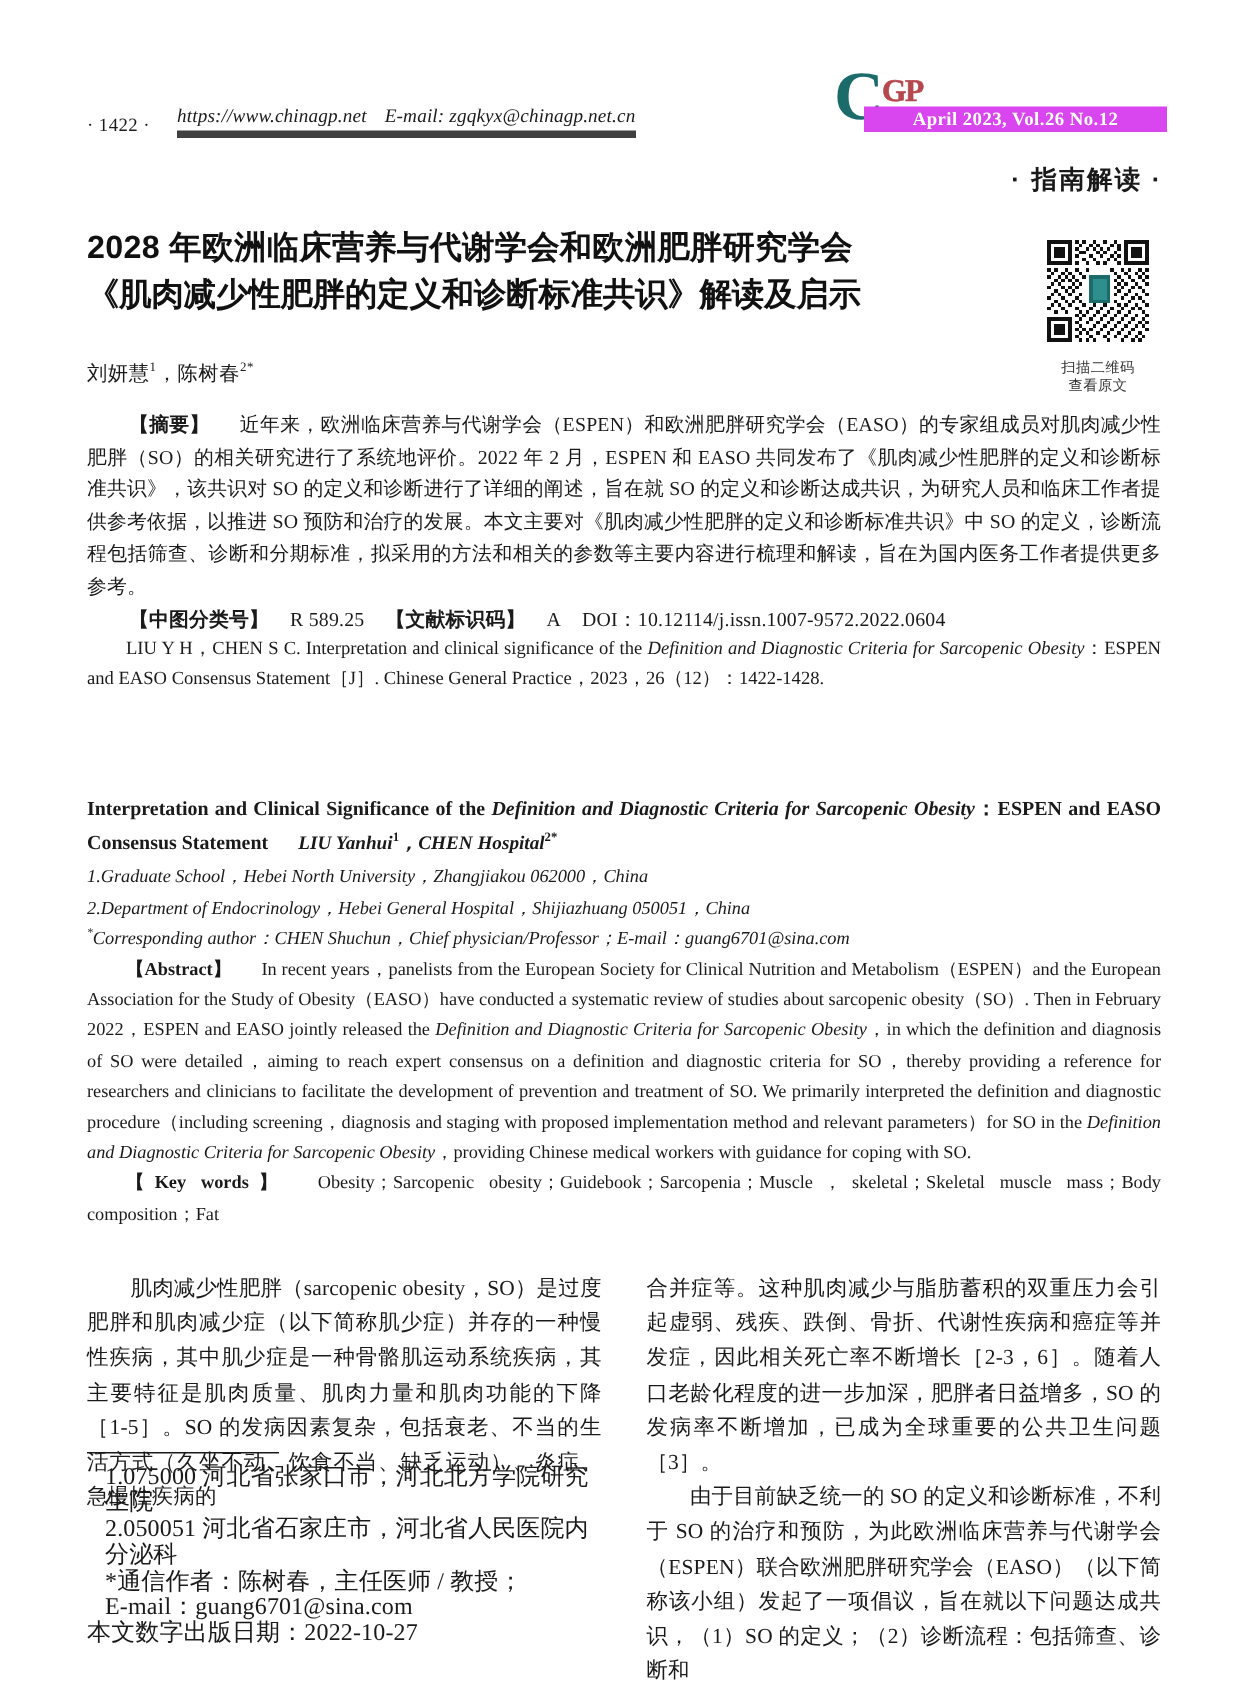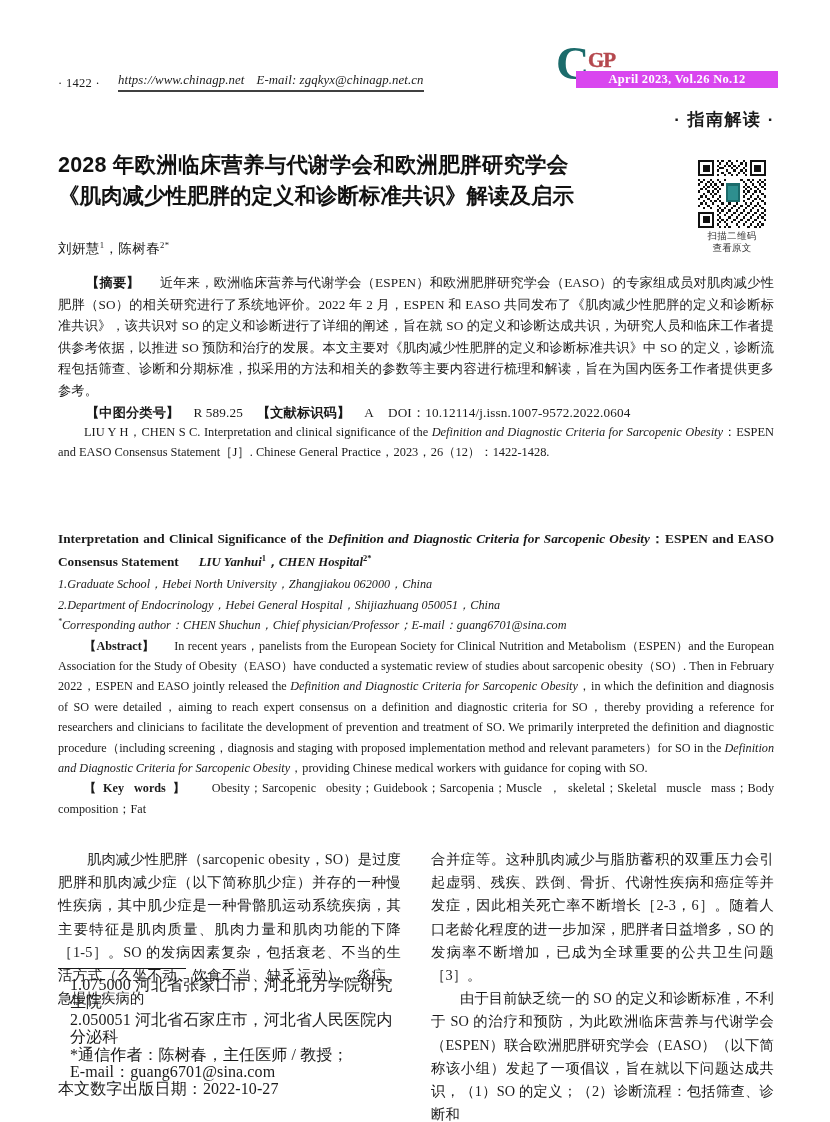--- a/index.html
+++ b/index.html
@@ -38,21 +38,21 @@
     font-size: 12.5px;
     letter-spacing: 0.3px;
     white-space: nowrap;
     padding-bottom: 1px;
   }
   .head-links {
     margin-left: 18px;
     font-family: "Liberation Serif", serif;
     font-style: italic;
     font-size: 12.8px;
-    border-bottom: 2px solid #404040;
+    border-bottom: 5px solid #404040;
     padding-bottom: 2px;
     white-space: nowrap;
     letter-spacing: 0.1px;
   }
   .head-links .sep { display:inline-block; width: 12px; }
 
   
   .masthead {
     position: absolute;
     right: 52px;
@@ -150,21 +150,21 @@
   }
   .qr-img {
     width: 68px;
     height: 68px;
     margin: 0 auto;
     position: relative;
     background: #ffffff;
   }
   .qr-img svg { display:block; }
   .qr-caption {
-    margin-top: 2px;
+    margin-top: 12px;
     font-family: "Liberation Sans", sans-serif;
     font-size: 9.5px;
     color: #333333;
     line-height: 1.28;
     letter-spacing: 0.3px;
   }
 
   
   .cn-authors {
     position: absolute;

